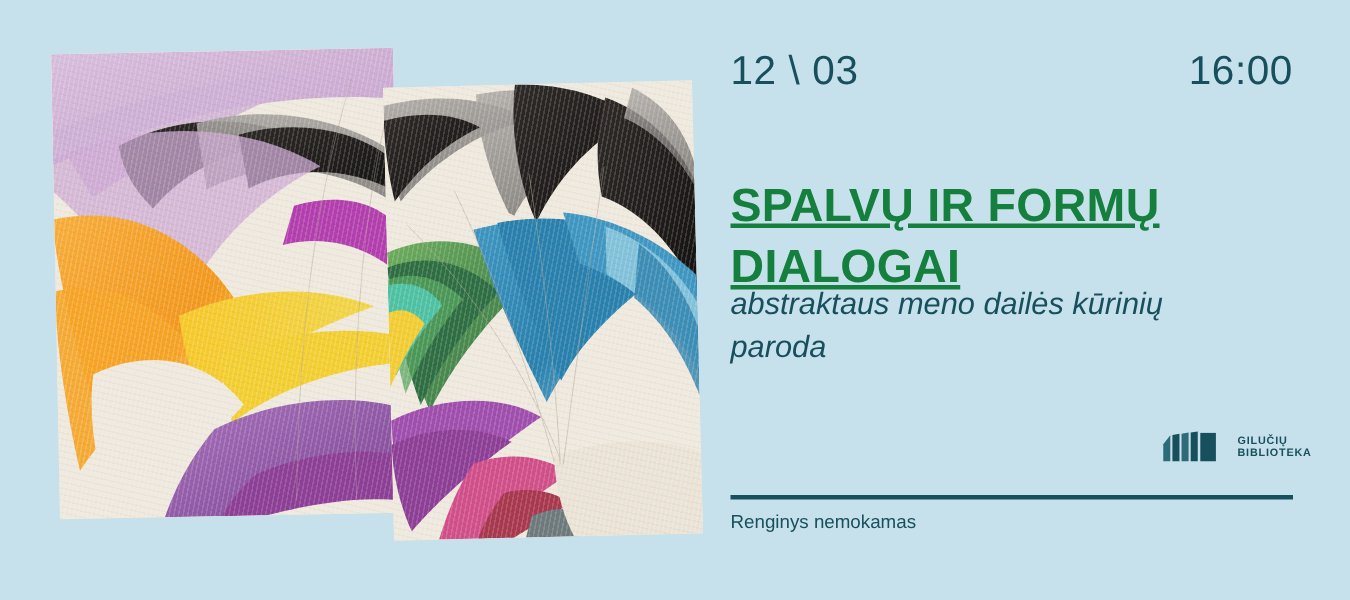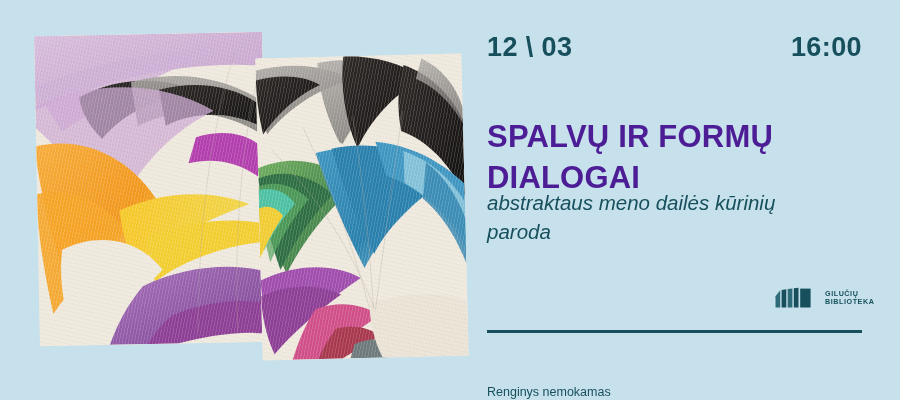--- a/index.html
+++ b/index.html
@@ -77,33 +77,33 @@
     width: 375px;
     display: flex;
     justify-content: space-between;
     align-items: baseline;
   }
   #event-date, #event-time {
     font-size: 27px;
     letter-spacing: .4px;
     color: #17505c;
     white-space: pre;
-    font-weight: bold;
   }
 
   #title {
     position: absolute;
     top: 96px;
     left: 0;
     width: 375px;
     font-size: 31px;
     font-weight: bold;
     line-height: 1.32;
     letter-spacing: .2px;
-    color: #4c1d95;
+    color: #15803d;
+    text-decoration: underline;
   }
 
   #subtitle {
     position: absolute;
     top: 188px;
     left: 0;
     width: 330px;
     font-size: 20.5px;
     font-style: italic;
     line-height: 1.42;
@@ -148,21 +148,20 @@
     top: 341px;
     left: 0;
     width: 375px;
     display: flex;
     justify-content: space-between;
     align-items: baseline;
   }
   #footer-left, #footer-right {
     font-size: 12.5px;
     color: #17505c;
-    margin-top: 44px;
   }
 </style>
 </head>
 <body>
 
 <div id="poster">
 
   <div id="artwork">
 
     <div class="sheet" id="sheet-left">

